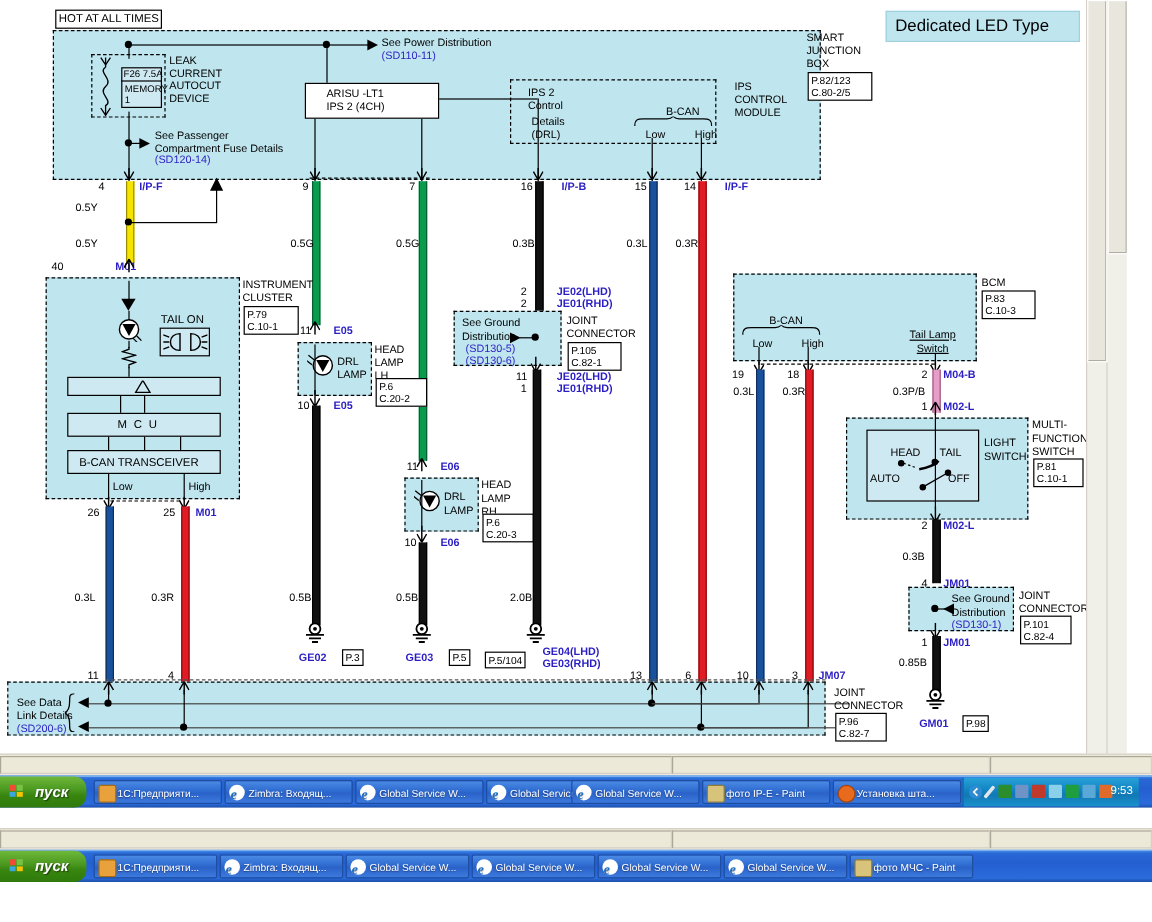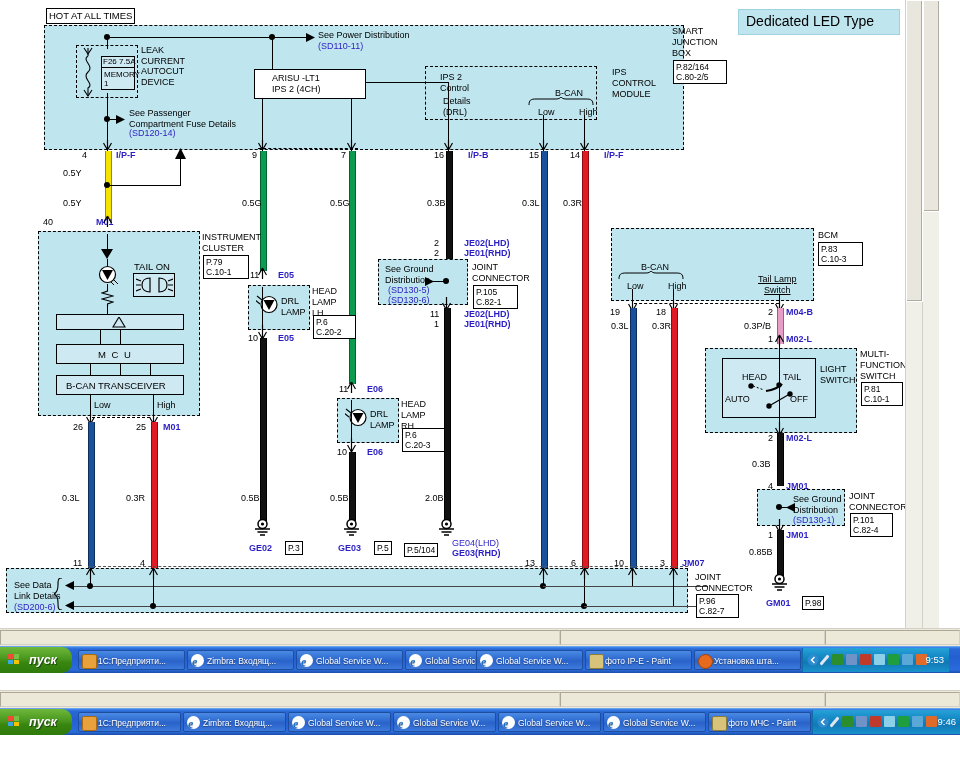--- a/index.html
+++ b/index.html
@@ -79,21 +79,21 @@
 
     <div class="abs cyan" style="left:738px;top:9px;width:160px;height:24px;border:1px solid #9fd2de;"></div>
     <div class="txt" style="left:746px;top:14px;font-size:14px;line-height:15px;">Dedicated LED Type</div>
 
     <div class="box" style="left:46px;top:8px;font-size:9.5px;line-height:12px;">HOT AT ALL TIMES</div>
 
     <div class="dash cyan" style="left:44px;top:25px;width:640px;height:125px;"></div>
     <div class="txt" style="left:672px;top:26px;line-height:11px;">SMART
 JUNCTION
 BOX</div>
-    <div class="box" style="left:673px;top:60px;width:48px;"><span>P.82/164</span><br><span>C.80-2/5</span></div>
+    <div class="box" style="left:673px;top:60px;width:48px;"><span>P.82/123</span><br><span>C.80-2/5</span></div>
 
     <div class="dashthin" style="left:76px;top:45px;width:62px;height:53px;"></div>
     <div class="txt" style="left:141px;top:45px;line-height:10.5px;">LEAK
 CURRENT
 AUTOCUT
 DEVICE</div>
 
     <div class="solid" style="left:101px;top:56px;width:34px;height:34px;background:#cfe9f2;"></div>
     <div class="txt tiny" style="left:103px;top:57px;">F26 7.5A</div>
     <div class="hline" style="left:101px;top:67px;width:34px;border-top-width:1px;"></div>
@@ -474,21 +474,21 @@
       <path d="M1,10 L16,10 M3.5,13 L13.5,13 M6,16 L11,16" stroke="#000" stroke-width="1.5"></path>
     </svg>
     <div class="txt blu" style="left:338px;top:543px;font-weight:bold;">GE03</div>
     <div class="box" style="left:374px;top:541px;text-align:center;">P.5</div>
 
     <svg class="abs" style="left:438px;top:519px;" width="17" height="18" viewBox="0 0 17 18">
       <circle cx="8.5" cy="5" r="4.5" stroke="#000" stroke-width="1.5" fill="#fff"></circle>
         <circle cx="8.5" cy="5" r="1.6" fill="#000"></circle>
       <path d="M1,10 L16,10 M3.5,13 L13.5,13 M6,16 L11,16" stroke="#000" stroke-width="1.5"></path>
     </svg>
-    <div class="txt blu" style="left:452px;top:538px;font-weight:normal;">GE04(LHD)</div>
+    <div class="txt blu" style="left:452px;top:538px;font-weight:bold;">GE04(LHD)</div>
     <div class="txt blu" style="left:452px;top:548px;font-weight:bold;">GE03(RHD)</div>
     <div class="box" style="left:404px;top:543px;">P.5/104</div>
 
     <svg class="abs" style="left:771px;top:574px;" width="17" height="18" viewBox="0 0 17 18">
       <circle cx="8.5" cy="5" r="4.5" stroke="#000" stroke-width="1.5" fill="#fff"></circle>
         <circle cx="8.5" cy="5" r="1.6" fill="#000"></circle>
       <path d="M1,10 L16,10 M3.5,13 L13.5,13 M6,16 L11,16" stroke="#000" stroke-width="1.5"></path>
     </svg>
     <div class="txt blu" style="left:766px;top:598px;font-weight:bold;">GM01</div>
     <div class="box" style="left:802px;top:596px;">P.98</div>
@@ -652,28 +652,13 @@
   <div class="tbtn" style="left:498px;width:103px;">
     <span class="ico ie-ico"></span>
     <span>Global Service W...</span></div>
   <div class="tbtn" style="left:603px;width:103px;">
     <span class="ico ie-ico"></span>
     <span>Global Service W...</span></div>
   <div class="tbtn" style="left:708px;width:103px;">
     <span class="ico" style="background:#d8c37a;border-radius:2px;border:1px solid #8d7c3c;"></span>
     <span>фото МЧС - Paint</span></div>
 
-  <div class="tray" style="left:812px;width:148px;">
-    <svg class="abs" style="left:4px;top:6px;" width="12" height="12" viewBox="0 0 12 12">
-      <circle cx="6" cy="6" r="5.6" fill="#2f8bd0"></circle>
-        <path d="M7.5,3 L4.5,6 L7.5,9" stroke="#fff" fill="none" stroke-width="1.4"></path>
-    </svg>
-    <div class="trayico" style="left:20px;background:#dfe6ee;transform:rotate(40deg);width:3px;height:12px;"></div>
-    <div class="trayico" style="left:29px;background:#2c8d2c;"></div>
-    <div class="trayico" style="left:43px;background:#6f93c7;"></div>
-    <div class="trayico" style="left:57px;background:#c03a2b;"></div>
-    <div class="trayico" style="left:71px;background:#8ad0e8;"></div>
-    <div class="trayico" style="left:85px;background:#1e9e3e;"></div>
-    <div class="trayico" style="left:99px;background:#5aa8d8;"></div>
-    <div class="trayico" style="left:113px;background:#e06a2a;"></div>
-    <div class="traytime">9:46</div>
-  </div>
 </div>
 
 </body></html>

